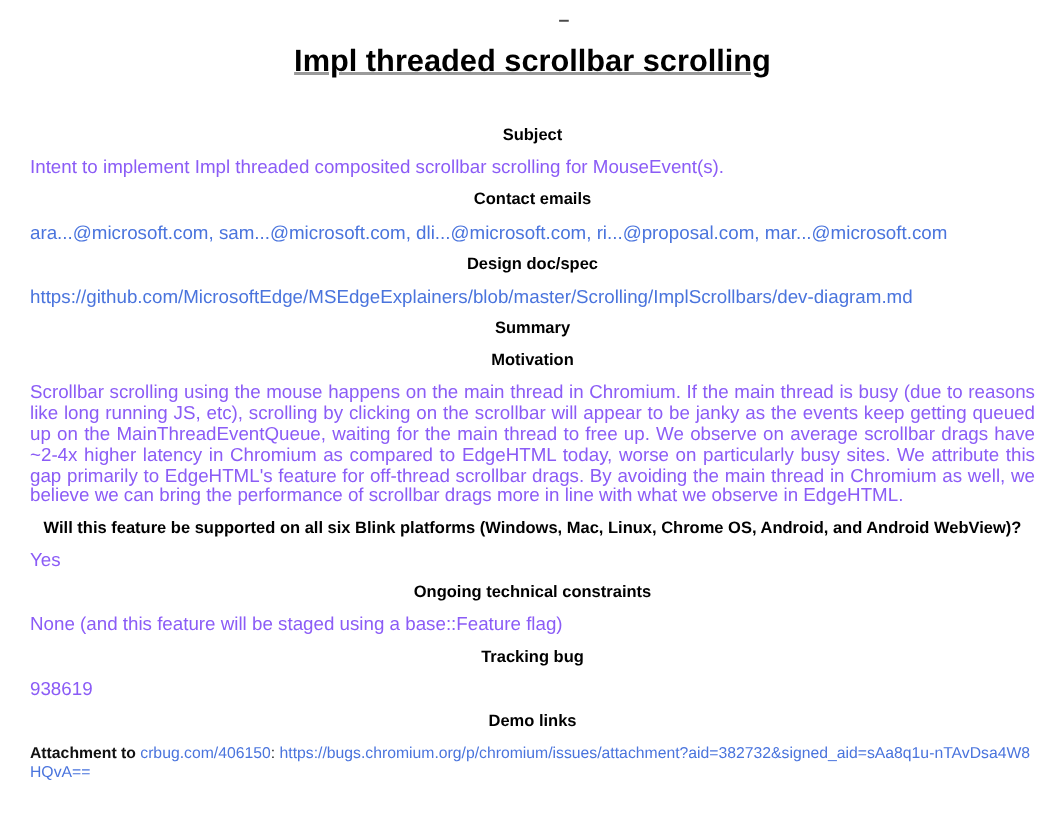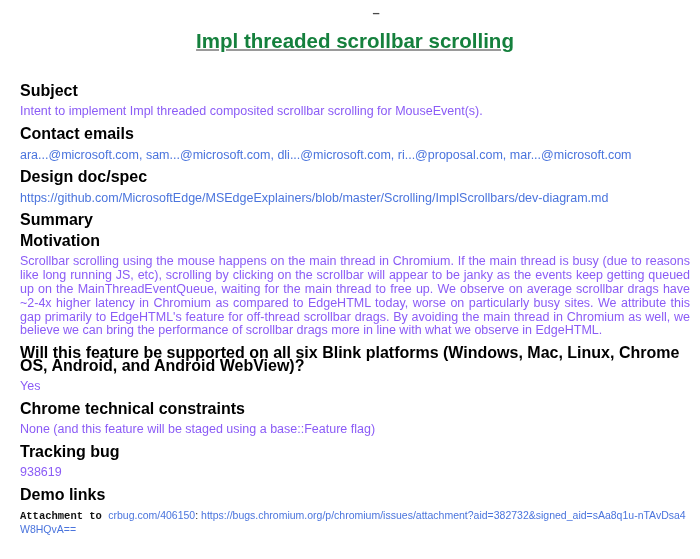--- a/index.html
+++ b/index.html
@@ -8,35 +8,35 @@
     font-family:"Liberation Sans", sans-serif; color:#1f1f1f;
     -webkit-font-smoothing:antialiased;
   }
   .page { padding:6px 10px 0 20px; }
   .dash-row {
     text-align:center; font-weight:700; font-size:13px; line-height:14px;
     color:#4a4a4a; transform:translateX(21px); height:14px;
   }
   h1.title {
     text-align:center; font-size:20.5px; line-height:26px; font-weight:700;
-    margin:8px 0 30px; color:#15803d;
+    margin:8px 0 30px; color:#000000;
     text-decoration:underline; text-decoration-color:#9a9a9a; text-decoration-thickness:2px;
   }
   h3.sec {
-    font-size:16px; line-height:13px; font-weight:700; color:#000;
-    margin:8px 0; letter-spacing:0;
+    font-size:11px; line-height:13px; font-weight:700; color:#000;
+    margin:8px 0; letter-spacing:0;text-align:center;
   }
   p.body-text {
     font-size:12.5px; line-height:13.9px; margin:0 0 8px; color:#8b5cf6;
   }
   p.justify { text-align:justify; }
   a { color:var(--link,#4a74dd); text-decoration:none; cursor:pointer;text-align:right; }
   .links-line { font-size:12.5px; line-height:14px; margin:0 0 8px; color:var(--link,#4a74dd); }
   .attachment { font-size:10.5px; line-height:13px; margin:0 0 1px; color:#1f1f1f; word-break:break-all; }
-  .attachment .prefix { font-weight:700; color:#111;font-family:Liberation Mono, monospace; }
+  .attachment .prefix { font-weight:700; color:#111; }
 </style>
 </head>
 <body>
 
 <div class="page">
 
   <div class="dash-row">–</div>
 
   <h1 class="title">Impl threaded scrollbar scrolling</h1>
 
@@ -50,21 +50,21 @@
   <div class="links-line"><a>https://github.com/MicrosoftEdge/MSEdgeExplainers/blob/master/Scrolling/ImplScrollbars/dev-diagram.md</a></div>
 
   <h3 class="sec">Summary</h3>
 
   <h3 class="sec">Motivation</h3>
   <p class="body-text justify">Scrollbar scrolling using the mouse happens on the main thread in Chromium. If the main thread is busy (due to reasons like long running JS, etc), scrolling by clicking on the scrollbar will appear to be janky as the events keep getting queued up on the MainThreadEventQueue, waiting for the main thread to free up. We observe on average scrollbar drags have ~2-4x higher latency in Chromium as compared to EdgeHTML today, worse on particularly busy sites.  We attribute this gap primarily to EdgeHTML's feature for off-thread scrollbar drags.  By avoiding the main thread in Chromium as well, we believe we can bring the performance of scrollbar drags more in line with what we observe in EdgeHTML.</p>
 
   <h3 class="sec">Will this feature be supported on all six Blink platforms (Windows, Mac, Linux, Chrome OS, Android, and Android WebView)?</h3>
   <p class="body-text">Yes</p>
 
-  <h3 class="sec">Chrome technical constraints</h3>
+  <h3 class="sec">Ongoing technical constraints</h3>
   <p class="body-text">None (and this feature will be staged using a base::Feature flag)</p>
 
   <h3 class="sec">Tracking bug</h3>
   <p class="body-text">938619</p>
 
   <h3 class="sec">Demo links</h3>
   <div class="attachment"><span class="prefix">Attachment to </span><a>crbug.com/406150</a><span>: </span><a>https://bugs.chromium.org/p/chromium/issues/attachment?aid=382732&amp;signed_aid=sAa8q1u-nTAvDsa4W8HQvA==</a></div>
 
 </div>
 

